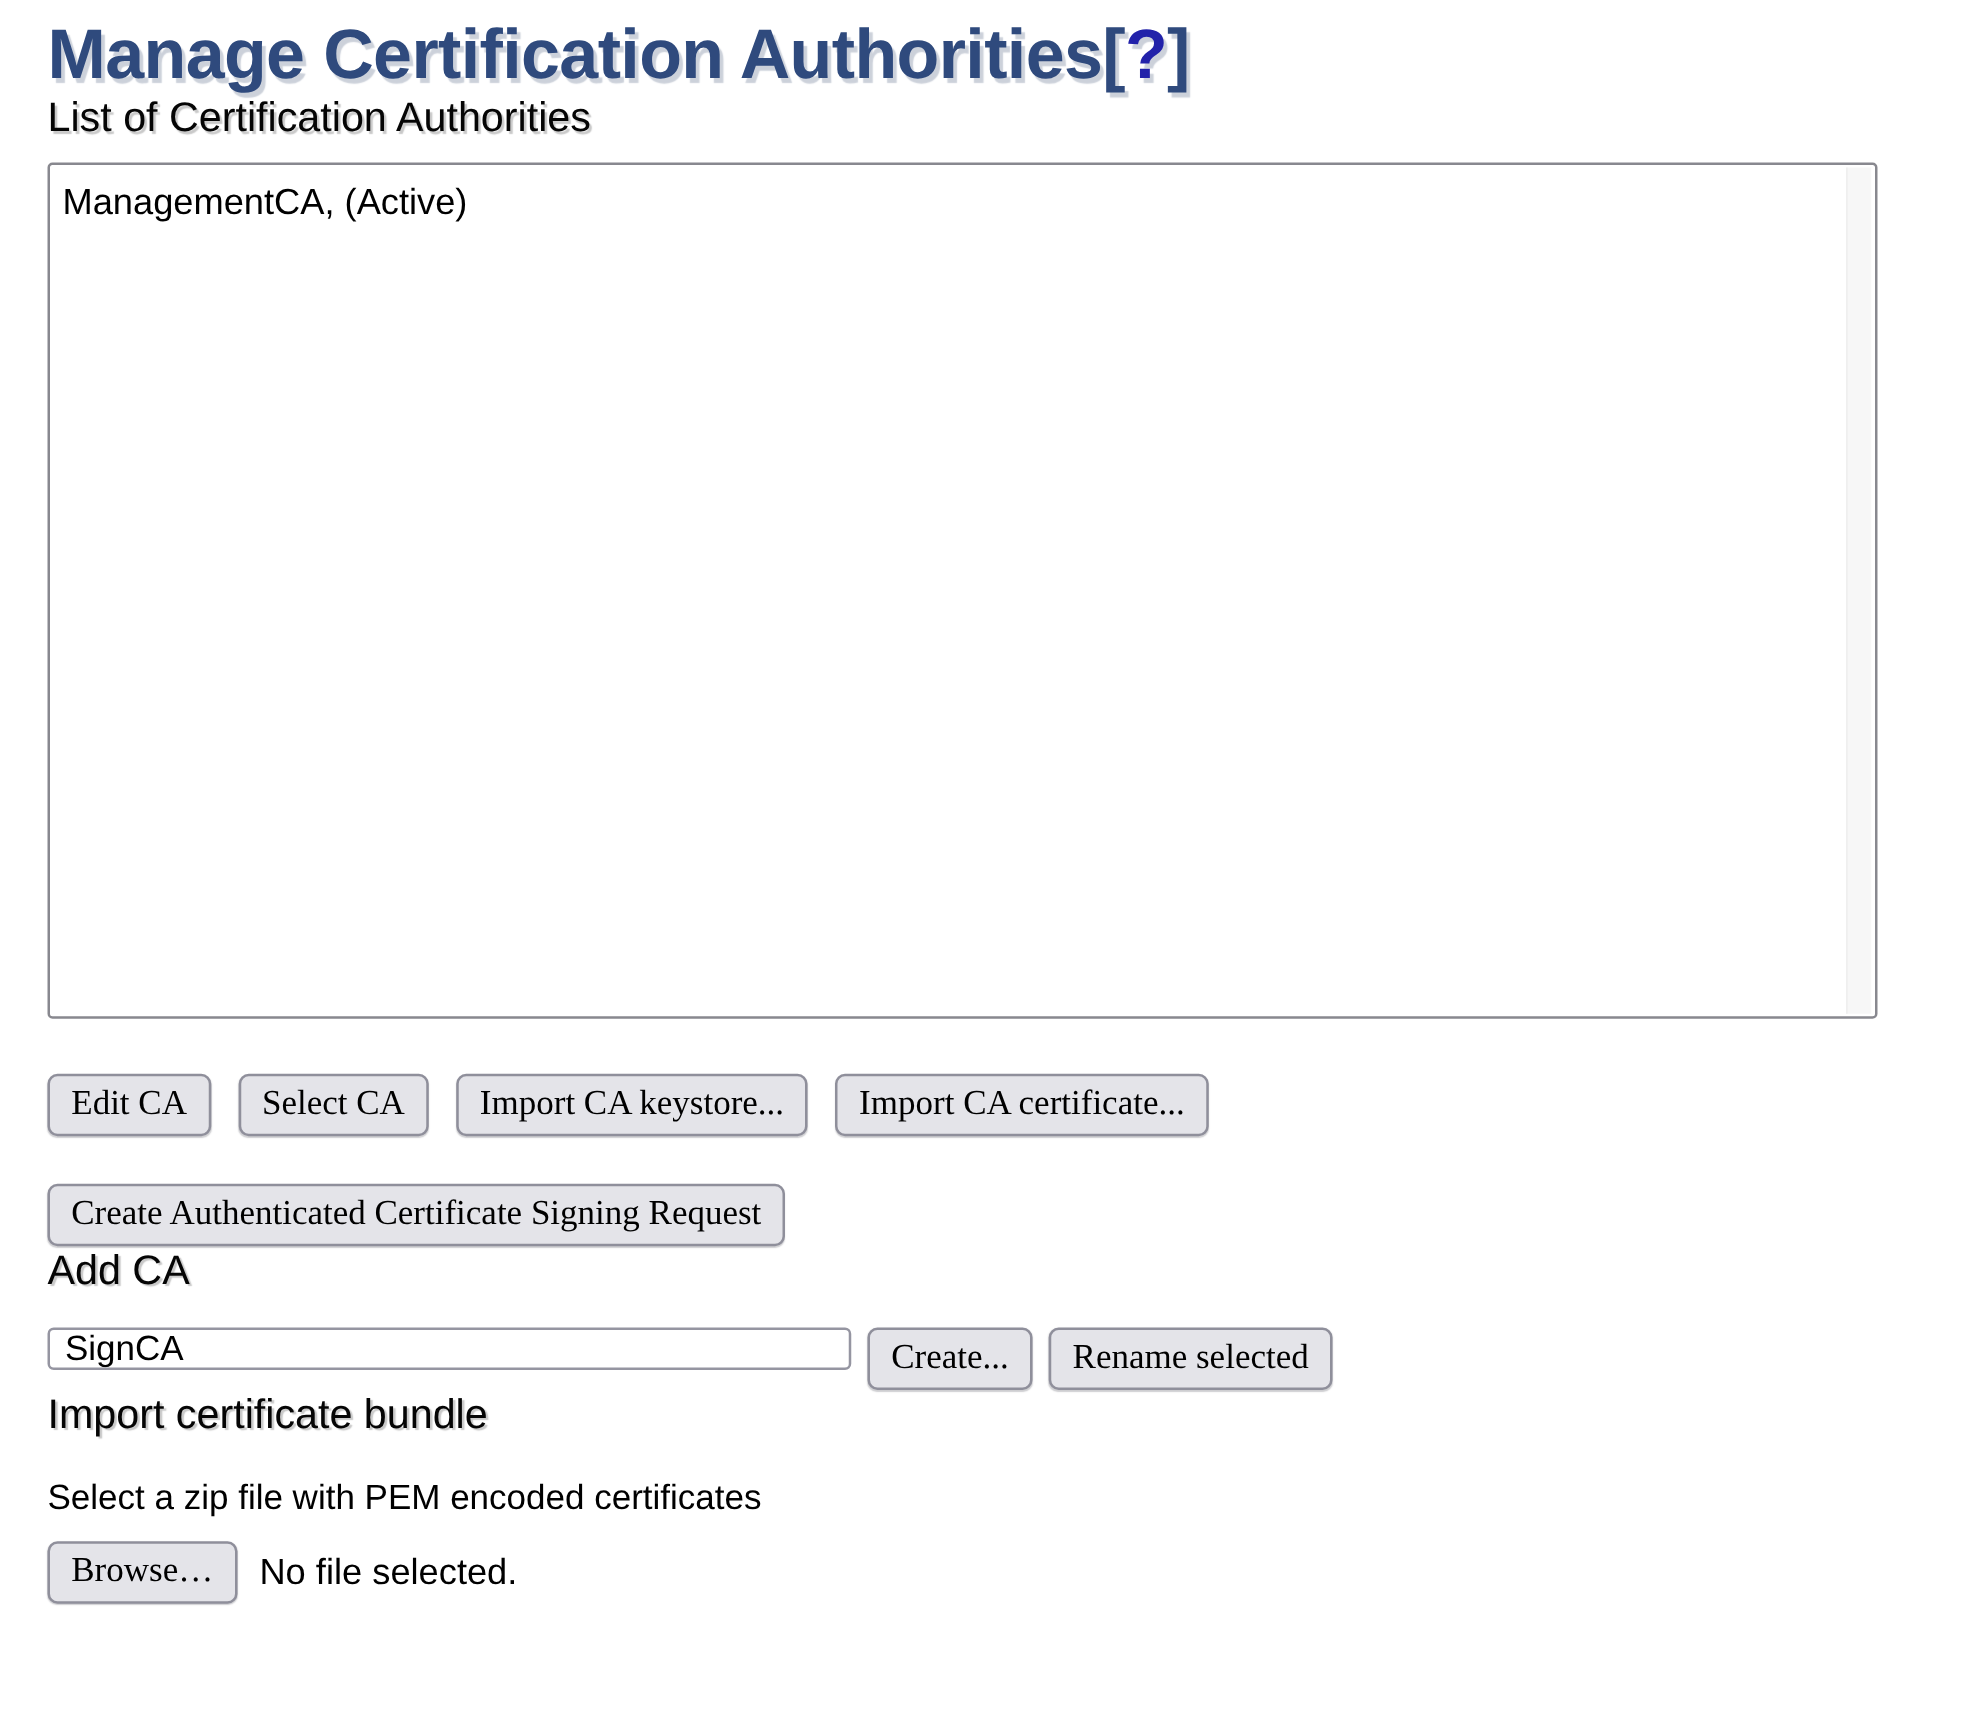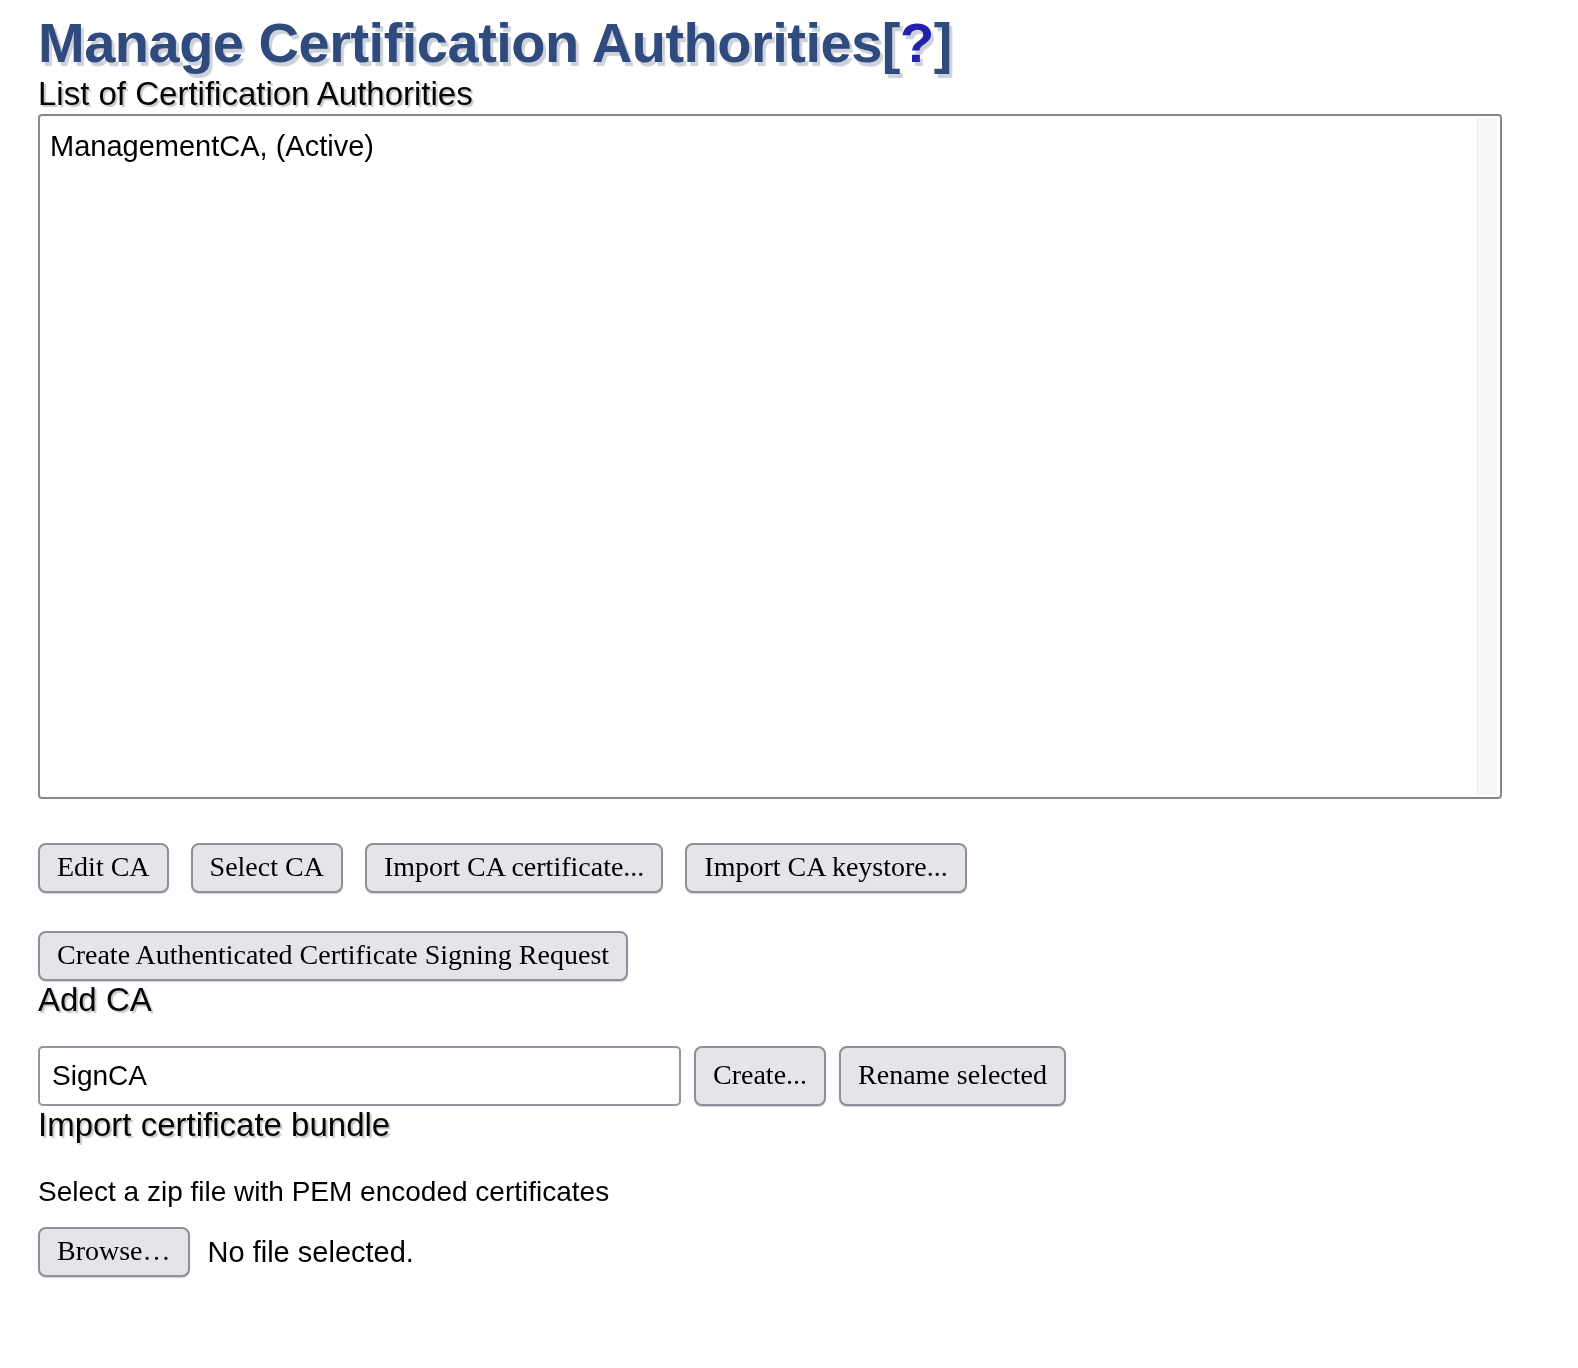--- a/index.html
+++ b/index.html
@@ -47,21 +47,21 @@
     color: #050505;
     text-shadow: 2px 2px 1px #c8c8c8;
     white-space: nowrap;
   }
   .heading-list   { margin-top: 31px; }
   .heading-addca  { margin-top: 30px; }
   .heading-bundle { margin-top: 30px; }
 
   .listbox {
     position: relative;
-    margin-top: 1px;
+    margin-top: 17px;
     width: 1464px;
     height: 685px;
     background: #ffffff;
     border: 2px solid var(--listbox-border);
     border-radius: 4px;
     padding: 7px 30px 7px 0;
     overflow: hidden;
     cursor: default;
   }
   .listbox .option {
@@ -104,21 +104,21 @@
     display: flex;
     align-items: stretch;
     gap: 13px;
     margin-top: 27px;
   }
   input.text-input {
     font-family: "Liberation Sans", "DejaVu Sans", sans-serif;
     font-size: 28px;
     color: #000;
     width: 643px;
-    height: 60px;
+    height: 34px;
     background: #fff;
     border: 2px solid var(--input-border);
     border-radius: 5px;
     padding: 0 12px;
     outline: none;
   }
   .bundle-desc {
     margin: 31px 0 0 0;
     font-size: 28px;
     line-height: 34px;
@@ -143,22 +143,22 @@
   <h3 class="section-heading heading-list">List of Certification Authorities</h3>
 
   <div class="listbox" role="listbox">
     <div class="option" role="option">ManagementCA, (Active)</div>
     <div class="scroll-track"></div>
   </div>
 
   <div class="btn-row">
     <button class="btn">Edit CA</button>
     <button class="btn">Select CA</button>
+    <button class="btn">Import CA keystore...</button>
     <button class="btn">Import CA certificate...</button>
-    <button class="btn">Import CA keystore...</button>
   </div>
 
   <div class="csr-row">
     <button class="btn">Create Authenticated Certificate Signing Request</button>
   </div>
 
   <h3 class="section-heading heading-addca">Add CA</h3>
 
   <div class="add-ca-row">
     <input class="text-input" type="text" value="SignCA" style="">

